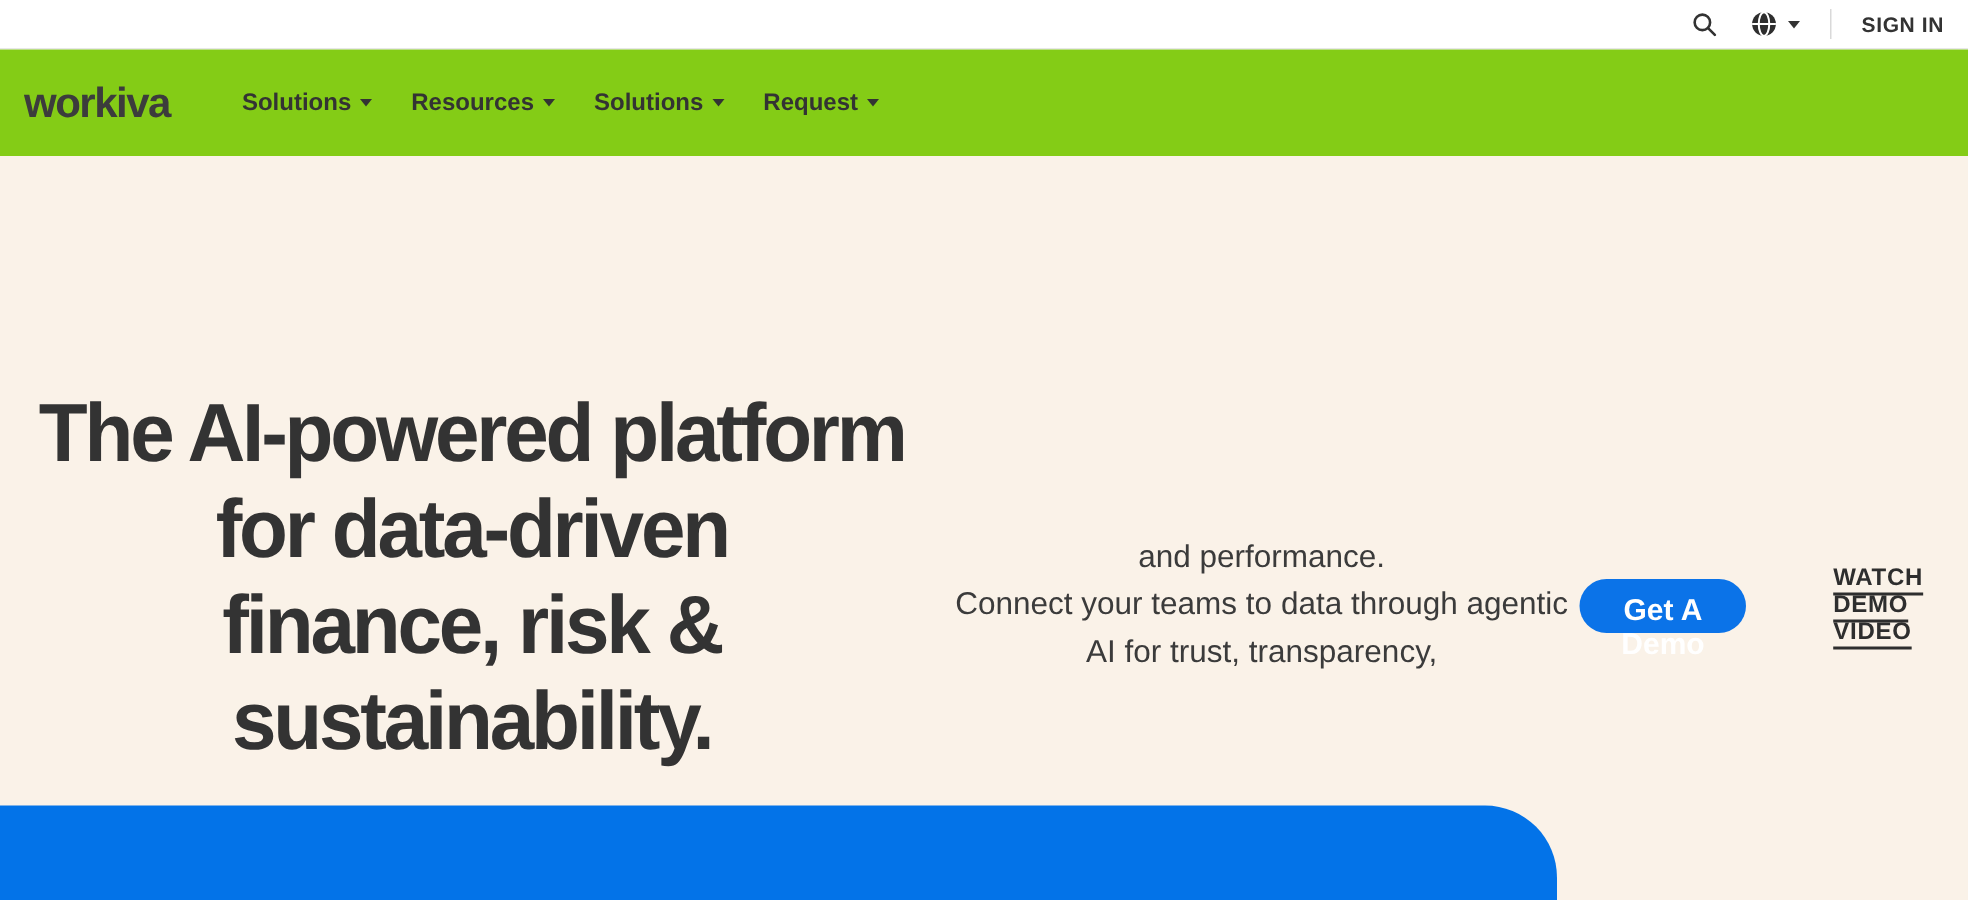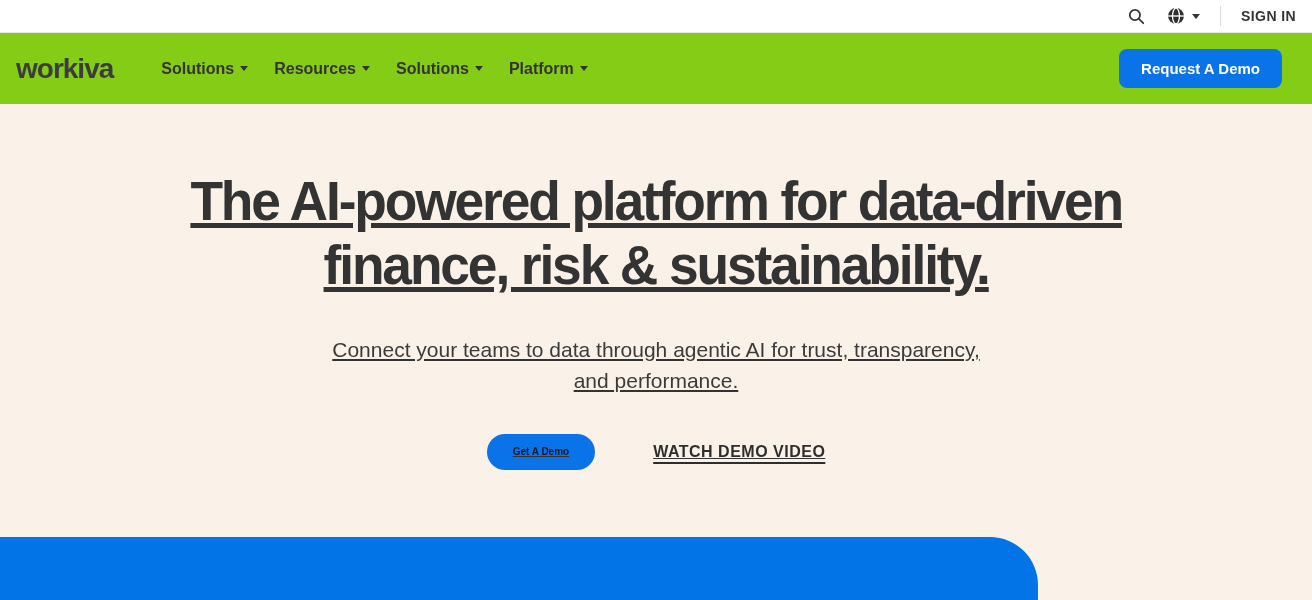--- a/index.html
+++ b/index.html
@@ -91,25 +91,23 @@
     padding: 11px 22px;
     cursor: pointer;
   }
 
   
   .hero {
     position: relative;
     height: 496px;
     background: #faf2e8;
     display: flex;
-    flex-direction: column;
     align-items: center;
     padding-top: 66px;
     overflow: hidden;
-    text-decoration: underline;
   }
   .hero-heading {
     font-size: 55px;
     font-weight: 800;
     line-height: 1.16;
     letter-spacing: -2.2px;
     color: #333333;
     text-align: center;
     transform: scaleX(0.97);
     transform-origin: center;
@@ -125,23 +123,23 @@
   }
   .hero-sub span { display: block; }
   .cta-row {
     margin-top: 38px;
     display: flex;
     align-items: center;
     gap: 38px;
   }
   .get-demo-btn {
     background: #0b73e8;
-    color: #0f172a;
+    color: #ffffff;
     font-family: "Liberation Sans", "DejaVu Sans", sans-serif;
-    font-size: 10px;
+    font-size: 20px;
     font-weight: 700;
     border: none;
     border-radius: 999px;
     padding: 10px 26px;
     height: 36px;
     cursor: pointer;
   }
   .watch-video-link {
     font-size: 16px;
     font-weight: 700;
@@ -200,36 +198,35 @@
       </div>
       <div class="nav-item">
         <span>Resources</span>
         <span class="caret"></span>
       </div>
       <div class="nav-item">
         <span>Solutions</span>
         <span class="caret"></span>
       </div>
       <div class="nav-item">
-        <span>Platform</span>
+        <span>Request</span>
         <span class="caret"></span>
       </div>
     </div>
     <div class="nav-spacer"></div>
-    <button class="request-demo-btn">Request A Demo</button>
   </div>
 
   <div class="hero">
     <h1 class="hero-heading">
       <span>The AI-powered platform for data-driven</span>
       <span>finance, risk &amp; sustainability.</span>
     </h1>
     <p class="hero-sub">
+      <span>and performance.</span>
       <span>Connect your teams to data through agentic AI for trust, transparency,</span>
-      <span>and performance.</span>
     </p>
     <div class="cta-row">
       <button class="get-demo-btn">Get A Demo</button>
       <a class="watch-video-link">WATCH DEMO VIDEO</a>
     </div>
     <div class="blue-band"></div>
   </div>
 
 </div>
 

